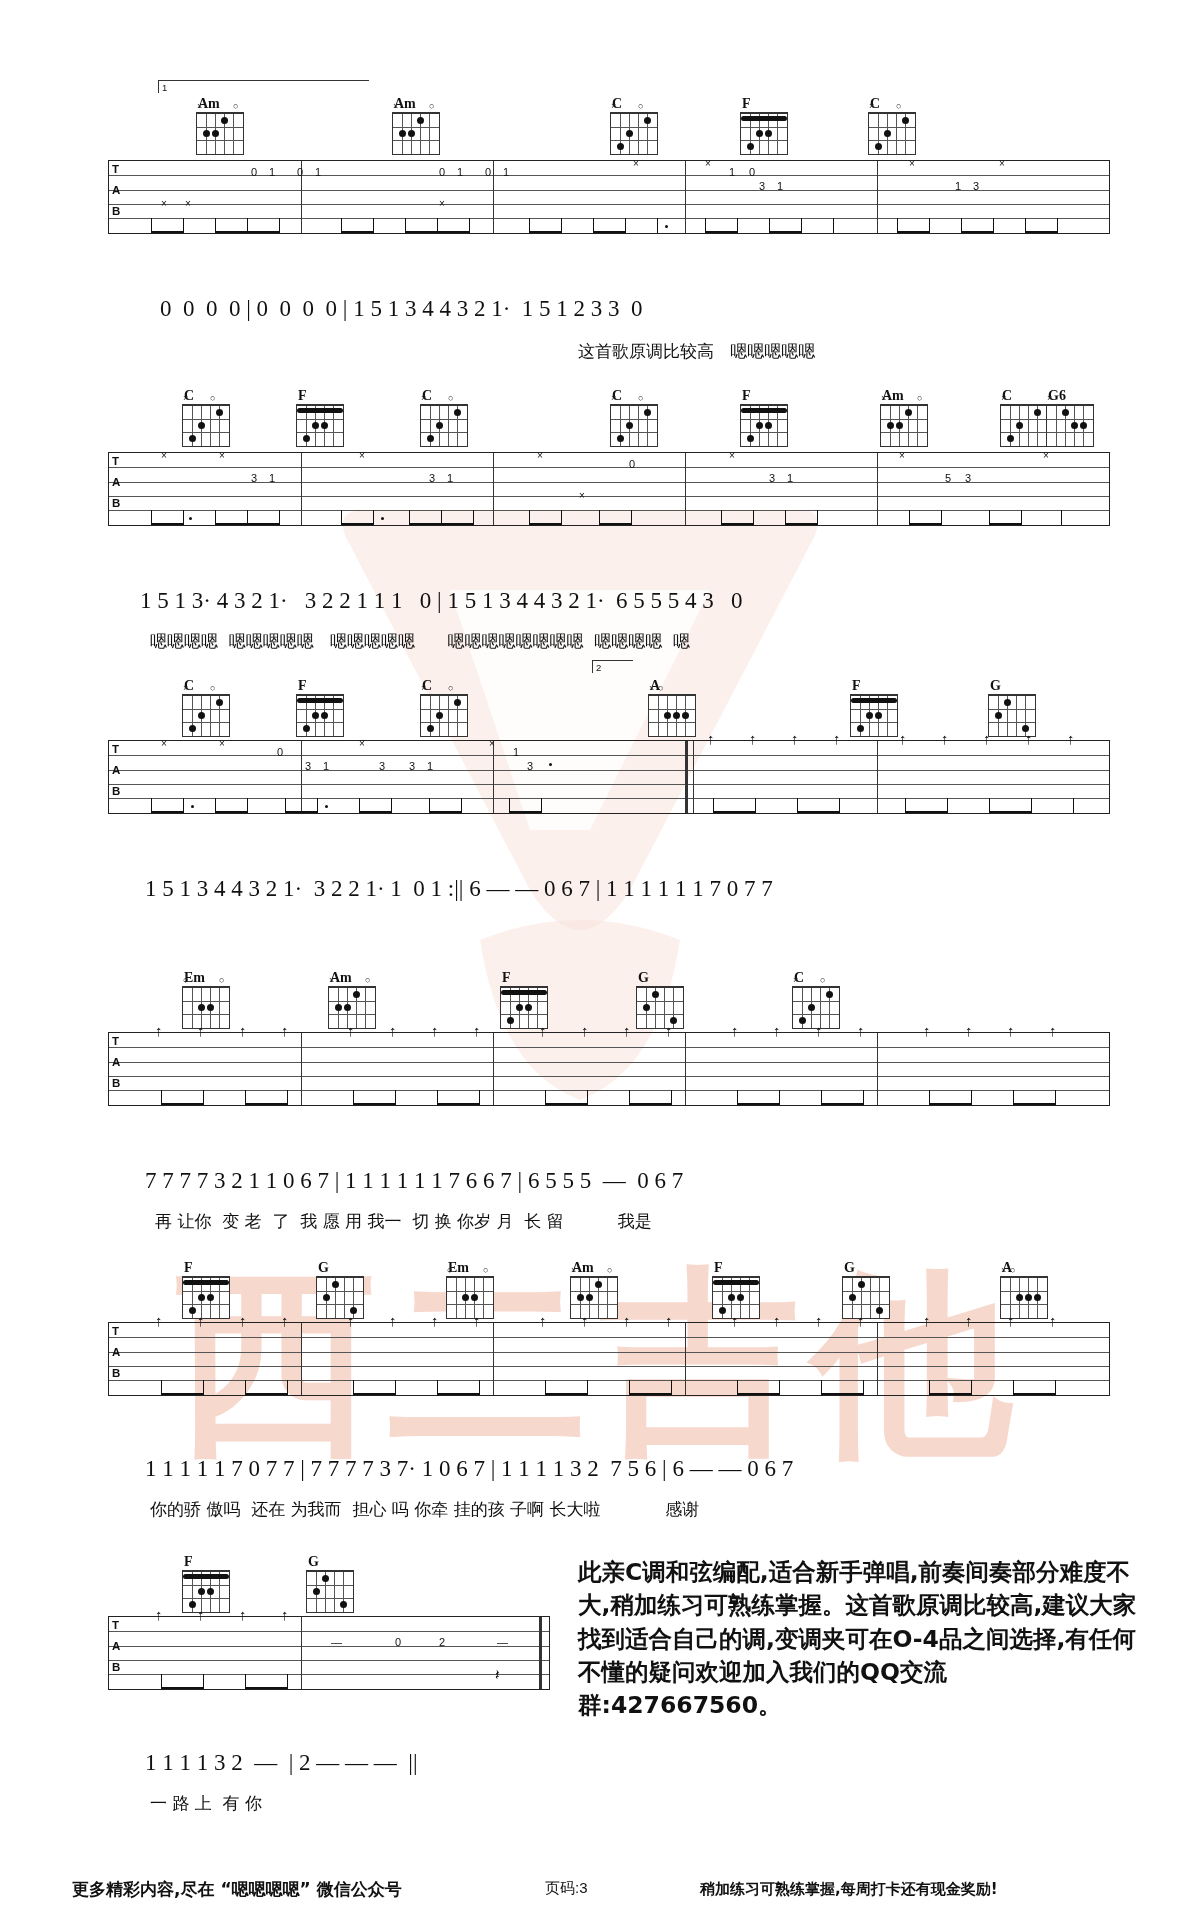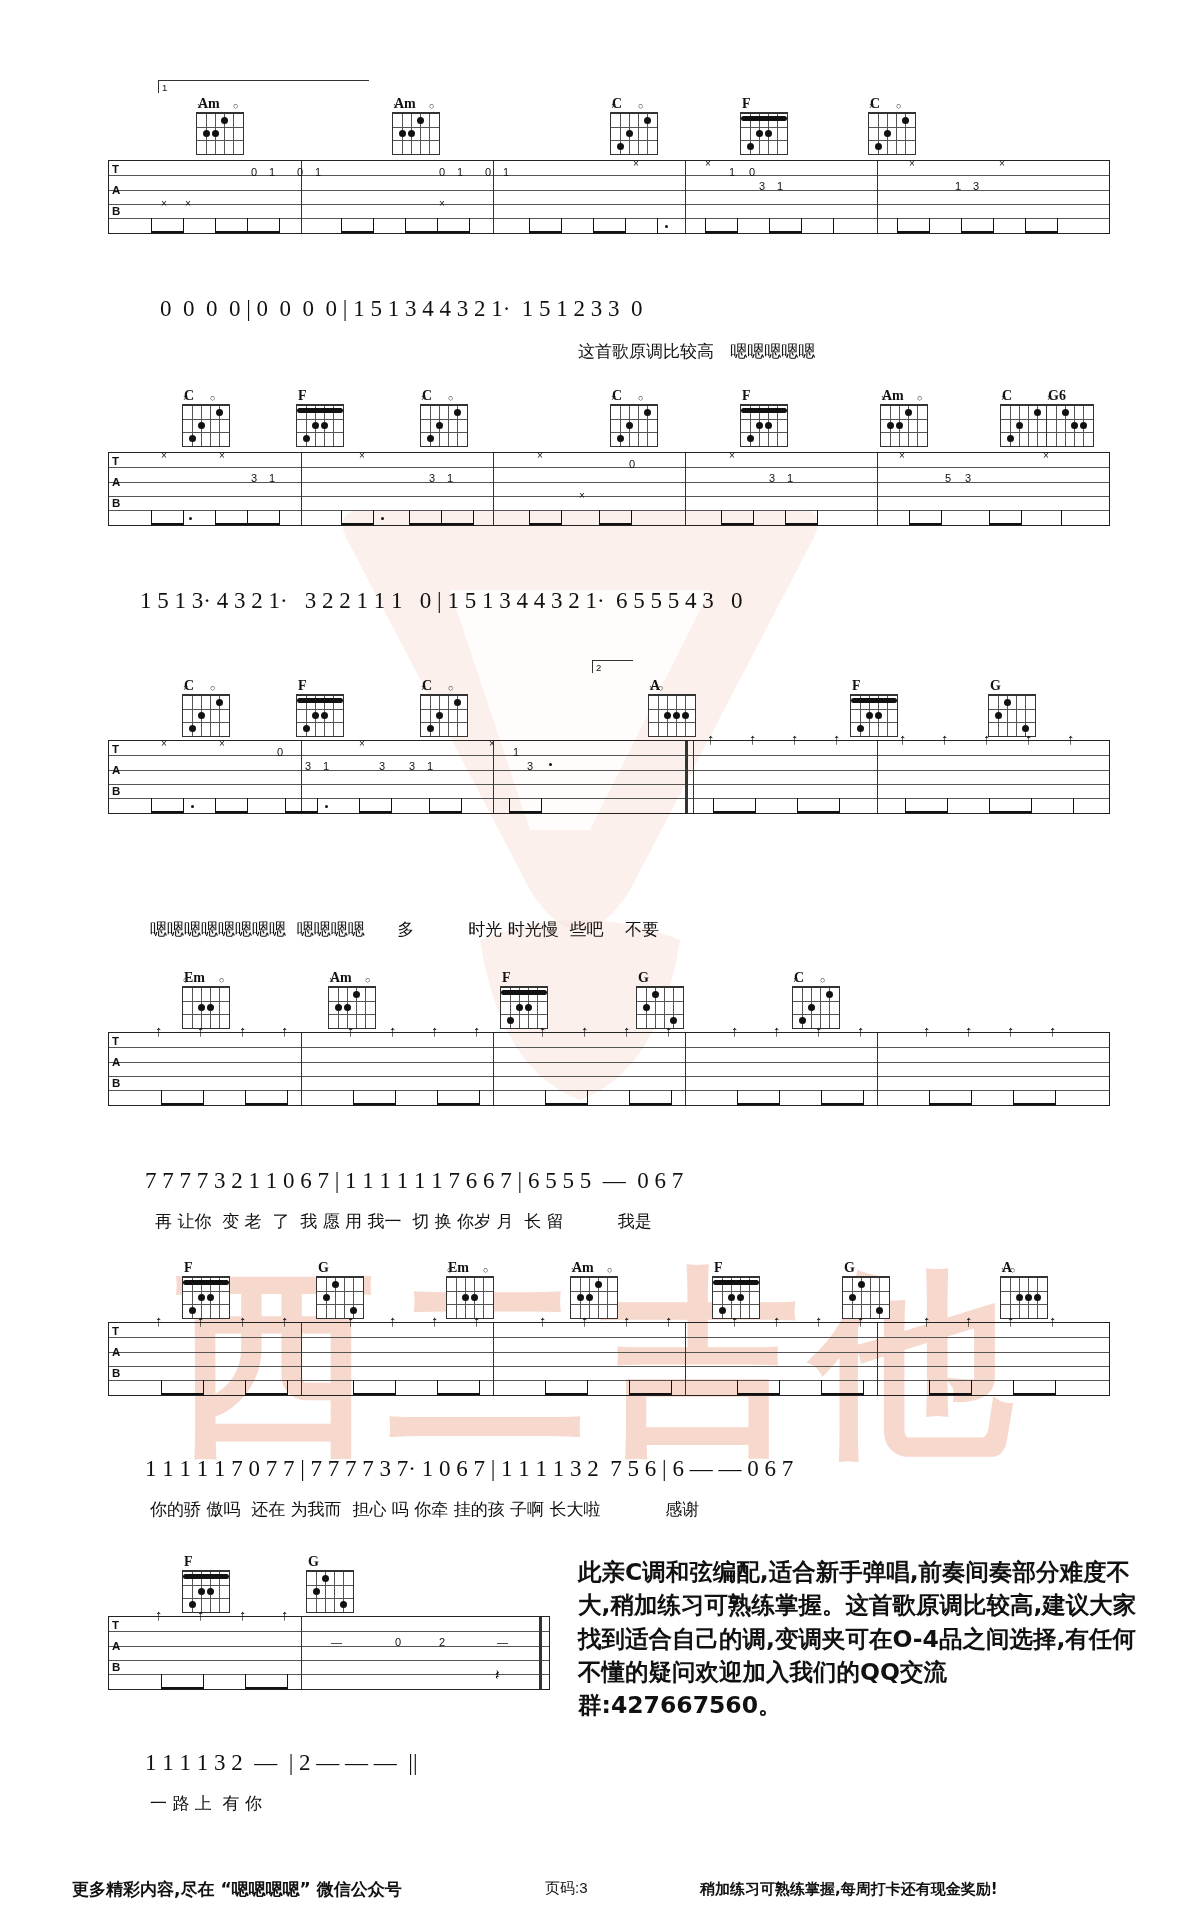--- a/index.html
+++ b/index.html
@@ -427,20 +427,21 @@
     <div class="stem" style="left:800px;top:57px;height:15px"></div>
     <div class="stem" style="left:832px;top:57px;height:15px"></div>
     <div class="beam" style="left:800px;top:70px;width:32px"></div>
     <div class="stem" style="left:880px;top:57px;height:15px"></div>
     <div class="stem" style="left:912px;top:57px;height:15px"></div>
     <div class="beam" style="left:880px;top:70px;width:32px"></div>
     <div class="stem" style="left:952px;top:57px;height:15px"></div>
   </div>
 
   <div class="mel" style="left:140px;top:588px;">1 5 1 3· 4 3 2 1·   3 2 2 1 1 1   0 | 1 5 1 3 4 4 3 2 1·  6 5 5 5 4 3   0</div>
+  <div class="lyr" style="left:150px;top:630px;">嗯嗯嗯嗯  嗯嗯嗯嗯嗯   嗯嗯嗯嗯嗯      嗯嗯嗯嗯嗯嗯嗯嗯  嗯嗯嗯嗯  嗯</div>
 </div>
 
 <div class="sys" style="left:0;top:0;">
   <div class="repeatbox" style="left:592px;top:660px;width:40px;height:12px;">
     <span>2</span>
   </div>
 
   <div class="chord" style="left:182px;top:678px;">
     <div class="cname">C</div>
     <div class="grid">
@@ -600,21 +601,21 @@
     <div class="beam" style="left:688px;top:70px;width:42px"></div>
     <div class="stem" style="left:796px;top:57px;height:15px"></div>
     <div class="stem" style="left:838px;top:57px;height:15px"></div>
     <div class="beam" style="left:796px;top:70px;width:42px"></div>
     <div class="stem" style="left:880px;top:57px;height:15px"></div>
     <div class="stem" style="left:922px;top:57px;height:15px"></div>
     <div class="beam" style="left:880px;top:70px;width:42px"></div>
     <div class="stem" style="left:964px;top:57px;height:15px"></div>
   </div>
 
-  <div class="lyr" style="left:150px;top:918px;">嗯嗯嗯嗯嗯嗯嗯嗯  嗯嗯嗯嗯      多          时光 时光慢  些吧    不要</div>
+  <div class="mel" style="left:145px;top:876px;">1 5 1 3 4 4 3 2 1·  3 2 2 1· 1  0 1 :|| 6 — — 0 6 7 | 1 1 1 1 1 1 7 0 7 7</div>
 </div>
 
 <div class="sys" style="left:0;top:0;">
   <div class="chord" style="left:182px;top:970px;">
     <div class="cname">Em</div>
     <div class="grid">
       <div class="v" style="left:9px"></div>
         <div class="v" style="left:18px"></div>
       <div class="v" style="left:27px"></div>
         <div class="v" style="left:36px"></div>

